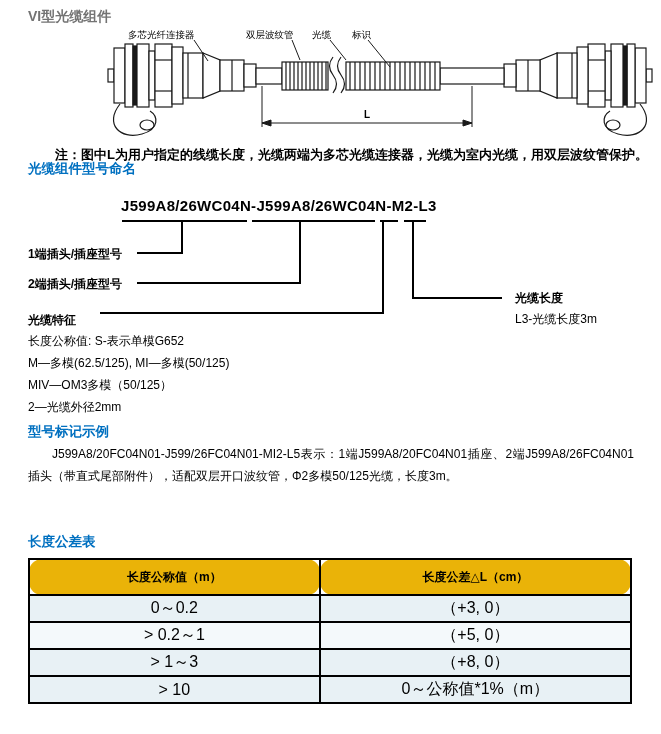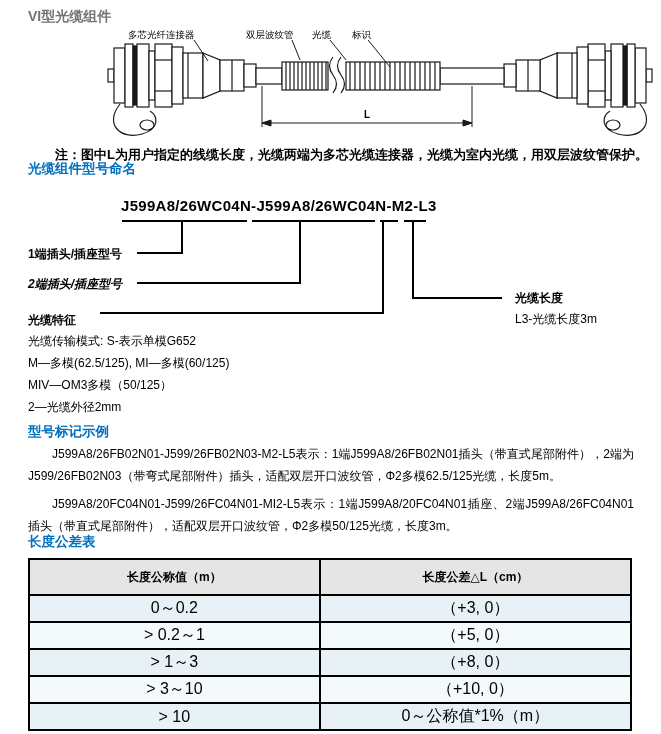--- a/index.html
+++ b/index.html
@@ -13,21 +13,21 @@
   .page-title{color:#737373;font-weight:bold;font-size:14px;}
   .note{font-weight:bold;font-size:13px;width:600px;}
   .model{font-weight:bold;font-size:15px;letter-spacing:.3px;}
   .naming-label{font-weight:bold;font-size:12px;}
   .naming-sub{font-size:12px;}
   .feature-line{font-size:12px;height:22px;line-height:22px;}
   .para-wrap{width:606px;font-size:12px;line-height:22px;text-align:justify;}
   .para-wrap p{margin:0 0 6px 0;text-indent:2em;}
   table.tol{border-collapse:collapse;width:604px;table-layout:fixed;}
   table.tol td,table.tol th{border:2px solid #000;text-align:center;vertical-align:middle;}
-  table.tol th{background:#e5e5e5;font-size:12px;font-weight:bold;height:32px;}
+  table.tol th{background:#eab308;font-size:12px;font-weight:bold;height:32px;border-radius:13px;}
   table.tol td{font-size:16px;height:23px;}
   table.tol tr.odd td{background:#e8f1f5;}
   table.tol tr.even td{background:#f4f9fb;text-align:center;}
   svg text{font-family:"Liberation Sans","DejaVu Sans",sans-serif;}
 </style>
 </head>
 <body>
 
 <div class="abs page-title" style="left:28px;top:8px;">VI型光缆组件</div>
 
@@ -108,35 +108,34 @@
     <line x1="380" y1="6" x2="398" y2="6"></line>
     <line x1="404" y1="6" x2="426" y2="6"></line>
     <polyline points="137,38 182,38 182,6"></polyline>
     <polyline points="137,68 300,68 300,6"></polyline>
     <polyline points="100,98 383,98 383,6"></polyline>
     <polyline points="502,83 413,83 413,6"></polyline>
   </g>
 </svg>
 
 <div class="abs naming-label" style="left:28px;top:246px;">1端插头/插座型号</div>
-<div class="abs naming-label" style="left:28px;top:276px;font-style:italic;">2端插头/插座型号</div>
+<div class="abs naming-label" style="left:28px;top:276px;">2端插头/插座型号</div>
 <div class="abs naming-label" style="left:28px;top:312px;">光缆特征</div>
 <div class="abs naming-label" style="left:515px;top:290px;">光缆长度</div>
 <div class="abs naming-sub" style="left:515px;top:311px;">L3-光缆长度3m</div>
 
 <div class="abs" style="left:28px;top:330px;">
-  <div class="feature-line">光缆传输模式: S-表示单模G652</div>
-  <div class="feature-line">M—多模(62.5/125), MI—多模(60/125)</div>
+  <div class="feature-line">长度公称值: S-表示单模G652</div>
+  <div class="feature-line">M—多模(62.5/125), MI—多模(50/125)</div>
   <div class="feature-line">MIV—OM3多模（50/125）</div>
   <div class="feature-line">2—光缆外径2mm</div>
 </div>
 
 <div class="abs sec-title" style="left:28px;top:423px;">型号标记示例</div>
 <div class="abs para-wrap" style="left:28px;top:443px;">
-  <p>J599A8/26FB02N01-J599/26FB02N03-M2-L5表示：1端J599A8/26FB02N01插头（带直式尾部附件），2端为J599/26FB02N03（带弯式尾部附件）插头，适配双层开口波纹管，Φ2多模62.5/125光缆，长度5m。</p>
   <p>J599A8/20FC04N01-J599/26FC04N01-MI2-L5表示：1端J599A8/20FC04N01插座、2端J599A8/26FC04N01插头（带直式尾部附件），适配双层开口波纹管，Φ2多模50/125光缆，长度3m。</p>
 </div>
 
 <div class="abs sec-title" style="left:28px;top:533px;">长度公差表</div>
 <table class="tol abs" style="left:28px;top:558px;">
   <colgroup>
       <col style="width:48.3%">
       <col style="width:51.7%">
     </colgroup>
   <thead>
@@ -151,22 +150,18 @@
       <td>（+3, 0）</td>
     </tr>
     <tr class="even">
       <td>&gt; 0.2～1</td>
       <td>（+5, 0）</td>
     </tr>
     <tr class="odd">
       <td>&gt; 1～3</td>
       <td>（+8, 0）</td>
     </tr>
-    <tr class="even">
-      <td>&gt; 3～10</td>
-      <td>（+10, 0）</td>
-    </tr>
     <tr class="odd">
       <td>&gt; 10</td>
       <td>0～公称值*1%（m）</td>
     </tr>
   </tbody>
 </table>
 
 </body></html>

